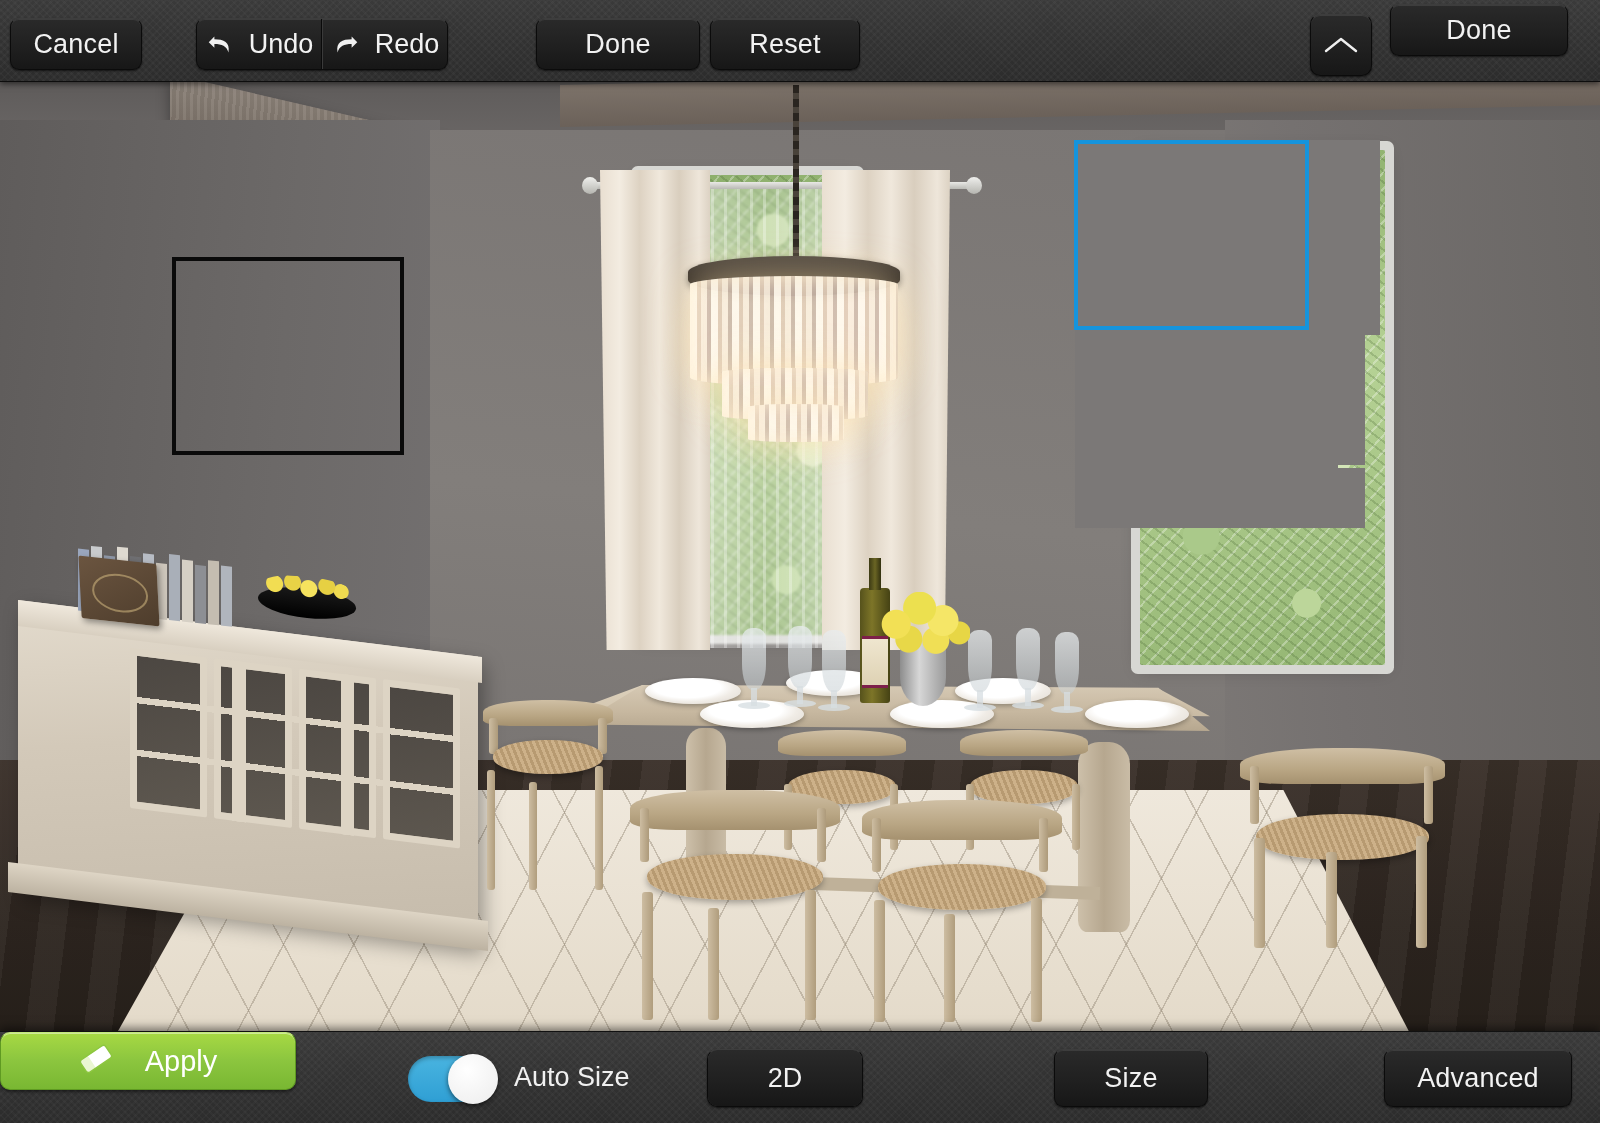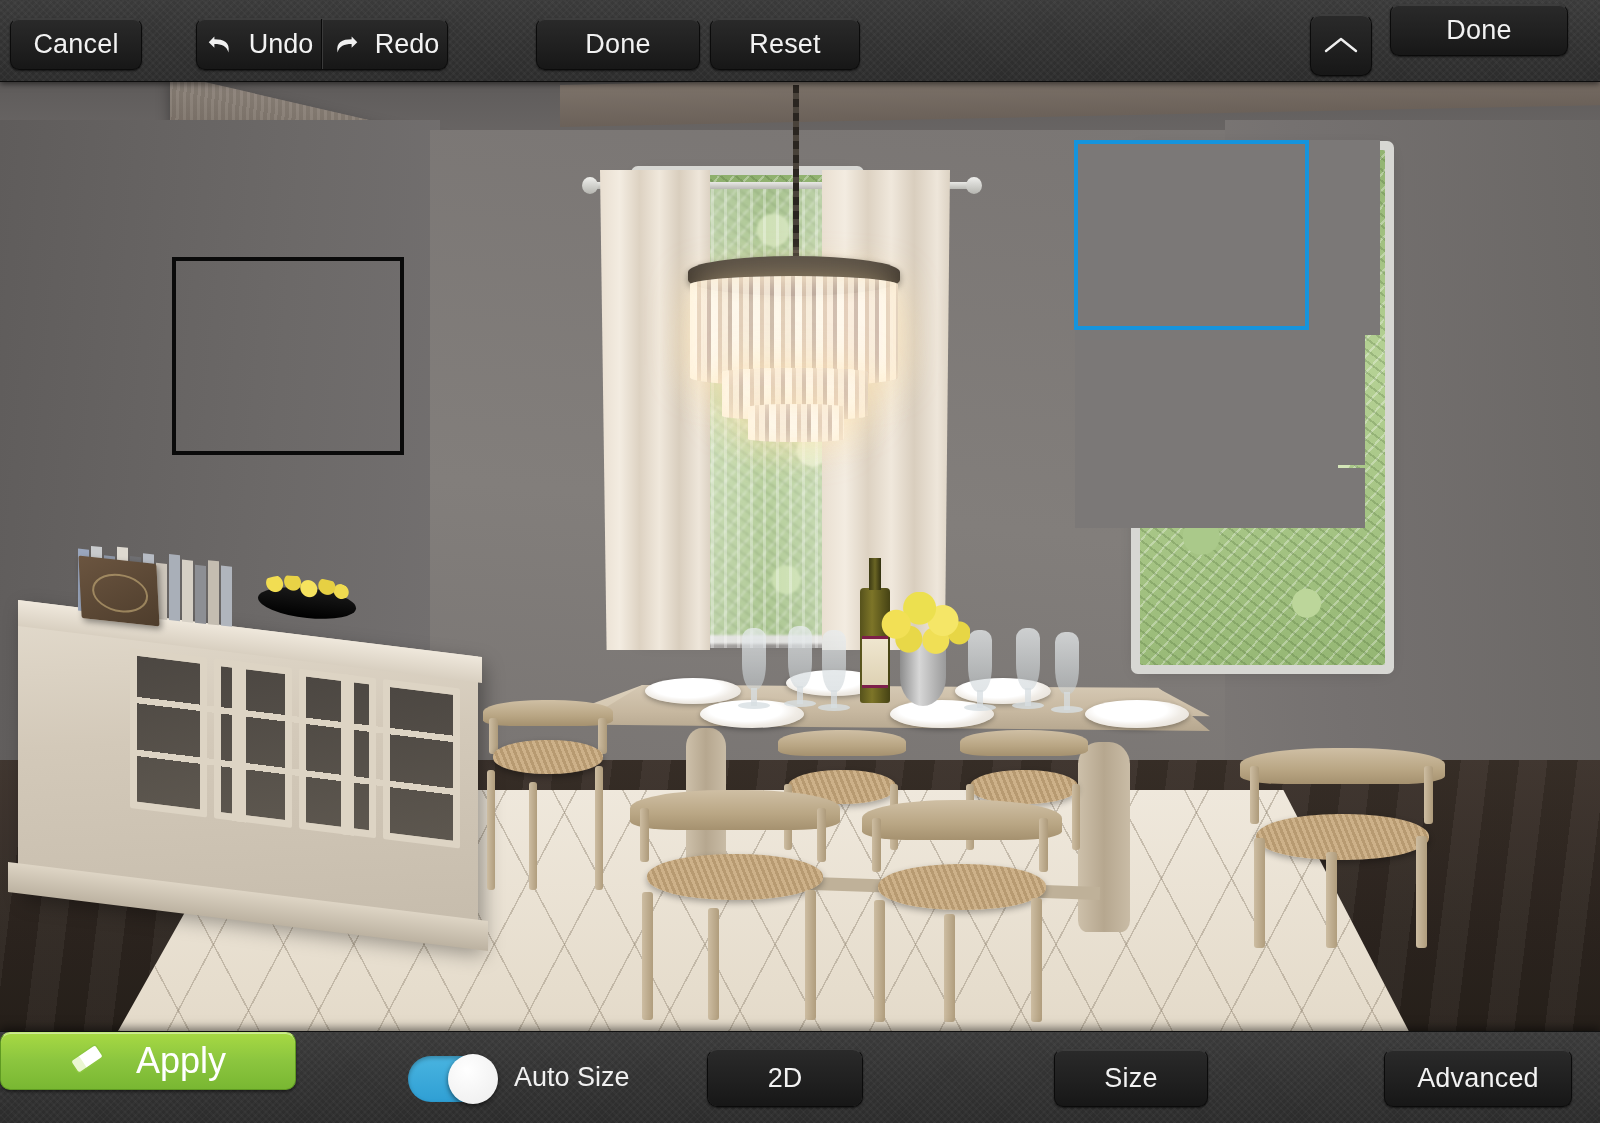--- a/index.html
+++ b/index.html
@@ -47,21 +47,21 @@
   #chev { width:62px; height:62px; border-radius:10px; }
   #chev svg { width:36px; height:22px; }
 
   
   #applyBtn {
     left:28px; top:17px; width:296px; height:58px; border-radius:10px;
     background:linear-gradient(180deg,#a7d943 0%,#8cc63f 48%,#79b732 100%);
     border:1px solid #5f9a22; border-top-color:#c2e77a;
     box-shadow:inset 0 1px 0 rgba(255,255,255,.45), 0 2px 3px rgba(0,0,0,.45);
     display:flex; align-items:center; justify-content:center; gap:22px;
-    color:#fff; font-size:36px; cursor:pointer;
+    color:#fff; font-size:29px; cursor:pointer;
   }
   .eraser-ico { width:44px; height:40px; flex:none; }
 
   #toggle { position:absolute; left:408px; top:24px; width:88px; height:46px;
             border-radius:24px; cursor:pointer;
             background:linear-gradient(180deg,#49b4e0 0%,#2f9fd4 100%);
             box-shadow:inset 0 2px 4px rgba(0,0,0,.28); }
   #toggle .knob { position:absolute; top:-2px; right:-2px; width:50px; height:50px;
                   border-radius:50%; background:radial-gradient(circle at 38% 32%,#fff,#ececec);
                   box-shadow:0 2px 5px rgba(0,0,0,.55); }

